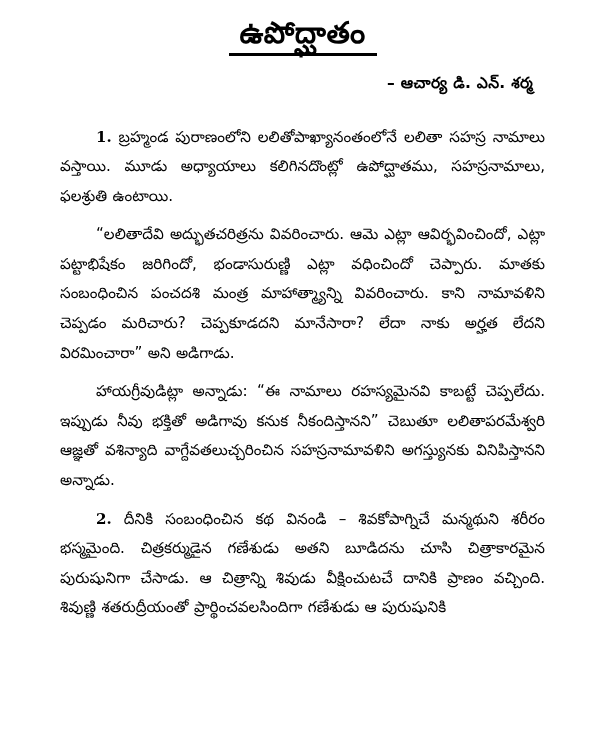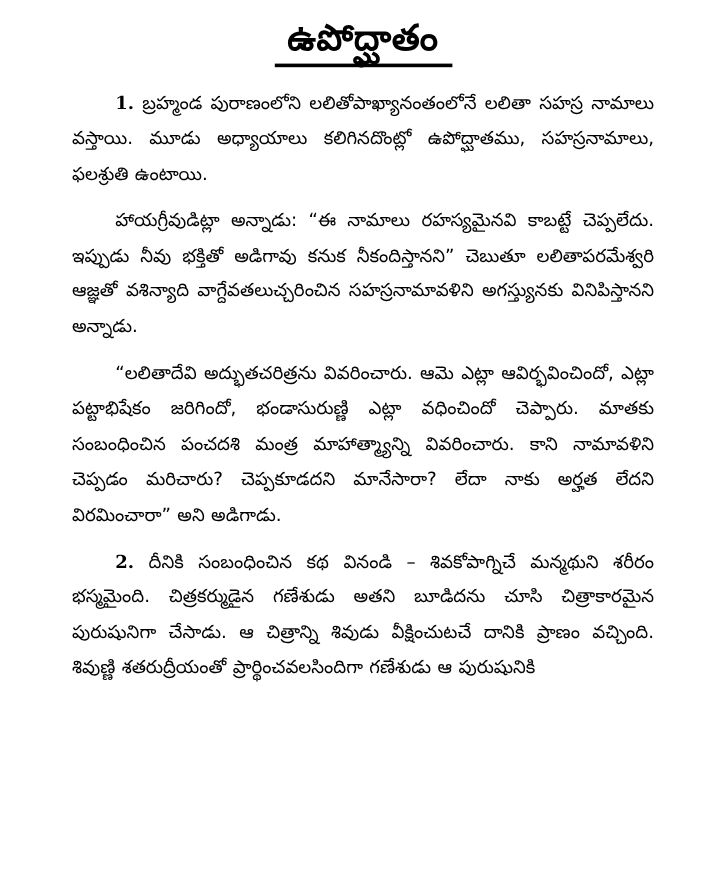--- a/index.html
+++ b/index.html
@@ -45,21 +45,21 @@
   .byline {
     margin-top: 18px;
     text-align: right;
     font-size: 15.5px;
     font-weight: 600;
     padding-right: 12px;
     letter-spacing: 0.3px;
   }
   
   .body-text {
-    margin-top: 16px;
+    margin-top: 28px;
   }
   p.para {
     margin: 0 0 9px 0;
     font-size: 15.2px;
     line-height: 29.6px;
     text-align: justify;
     text-justify: inter-word;
     word-spacing: 0.5px;
   }
   p.para.indent {
@@ -81,35 +81,36 @@
 </head>
 <body>
 
 <div class="page">
 
   <div class="title-block">
     <div class="doc-title">ఉపోద్ఘాతం</div>
     <div class="title-rule"></div>
   </div>
 
+  <div class="byline">– ఆచార్య డి. ఎన్. శర్మ</div>
 
   <div class="body-text clip">
 
     <p class="para indent">
       <span class="num">1.</span>
       <span>బ్రహ్మండ పురాణంలోని లలితోపాఖ్యానంతంలోనే లలితా సహస్ర నామాలు వస్తాయి. మూడు అధ్యాయాలు కలిగినదొంట్లో ఉపోద్ఘాతము, సహస్రనామాలు, ఫలశ్రుతి ఉంటాయి.</span>
     </p>
 
 
+    <p class="para quote">
+      <span>“లలితాదేవి అద్భుతచరిత్రను వివరించారు. ఆమె ఎట్లా ఆవిర్భవించిందో, ఎట్లా పట్టాభిషేకం జరిగిందో, భండాసురుణ్ణి ఎట్లా వధించిందో చెప్పారు. మాతకు సంబంధించిన పంచదశి మంత్ర మాహాత్మ్యాన్ని వివరించారు. కాని నామావళిని చెప్పడం మరిచారు? చెప్పకూడదని మానేసారా? లేదా నాకు అర్హత లేదని విరమించారా” అని అడిగాడు.</span>
+    </p>
+
     <p class="para indent">
       <span>హాయగ్రీవుడిట్లా అన్నాడు: “ఈ నామాలు రహస్యమైనవి కాబట్టే చెప్పలేదు. ఇప్పుడు నీవు భక్తితో అడిగావు కనుక నీకందిస్తానని” చెబుతూ లలితాపరమేశ్వరి ఆజ్ఞతో వశిన్యాది వాగ్దేవతలుచ్చరించిన సహస్రనామావళిని అగస్త్యునకు వినిపిస్తానని అన్నాడు.</span>
-    </p>
-
-    <p class="para quote">
-      <span>“లలితాదేవి అద్భుతచరిత్రను వివరించారు. ఆమె ఎట్లా ఆవిర్భవించిందో, ఎట్లా పట్టాభిషేకం జరిగిందో, భండాసురుణ్ణి ఎట్లా వధించిందో చెప్పారు. మాతకు సంబంధించిన పంచదశి మంత్ర మాహాత్మ్యాన్ని వివరించారు. కాని నామావళిని చెప్పడం మరిచారు? చెప్పకూడదని మానేసారా? లేదా నాకు అర్హత లేదని విరమించారా” అని అడిగాడు.</span>
     </p>
 
     <p class="para indent">
       <span class="num">2.</span>
       <span>దీనికి సంబంధించిన  కథ వినండి – శివకోపాగ్నిచే మన్మథుని శరీరం భస్మమైంది. చిత్రకర్ముడైన గణేశుడు అతని బూడిదను చూసి చిత్రాకారమైన పురుషునిగా చేసాడు. ఆ చిత్రాన్ని శివుడు వీక్షించుటచే దానికి ప్రాణం వచ్చింది. శివుణ్ణి శతరుద్రీయంతో ప్రార్థించవలసిందిగా గణేశుడు ఆ పురుషునికి</span>
     </p>
 
   </div>
 </div>
 

